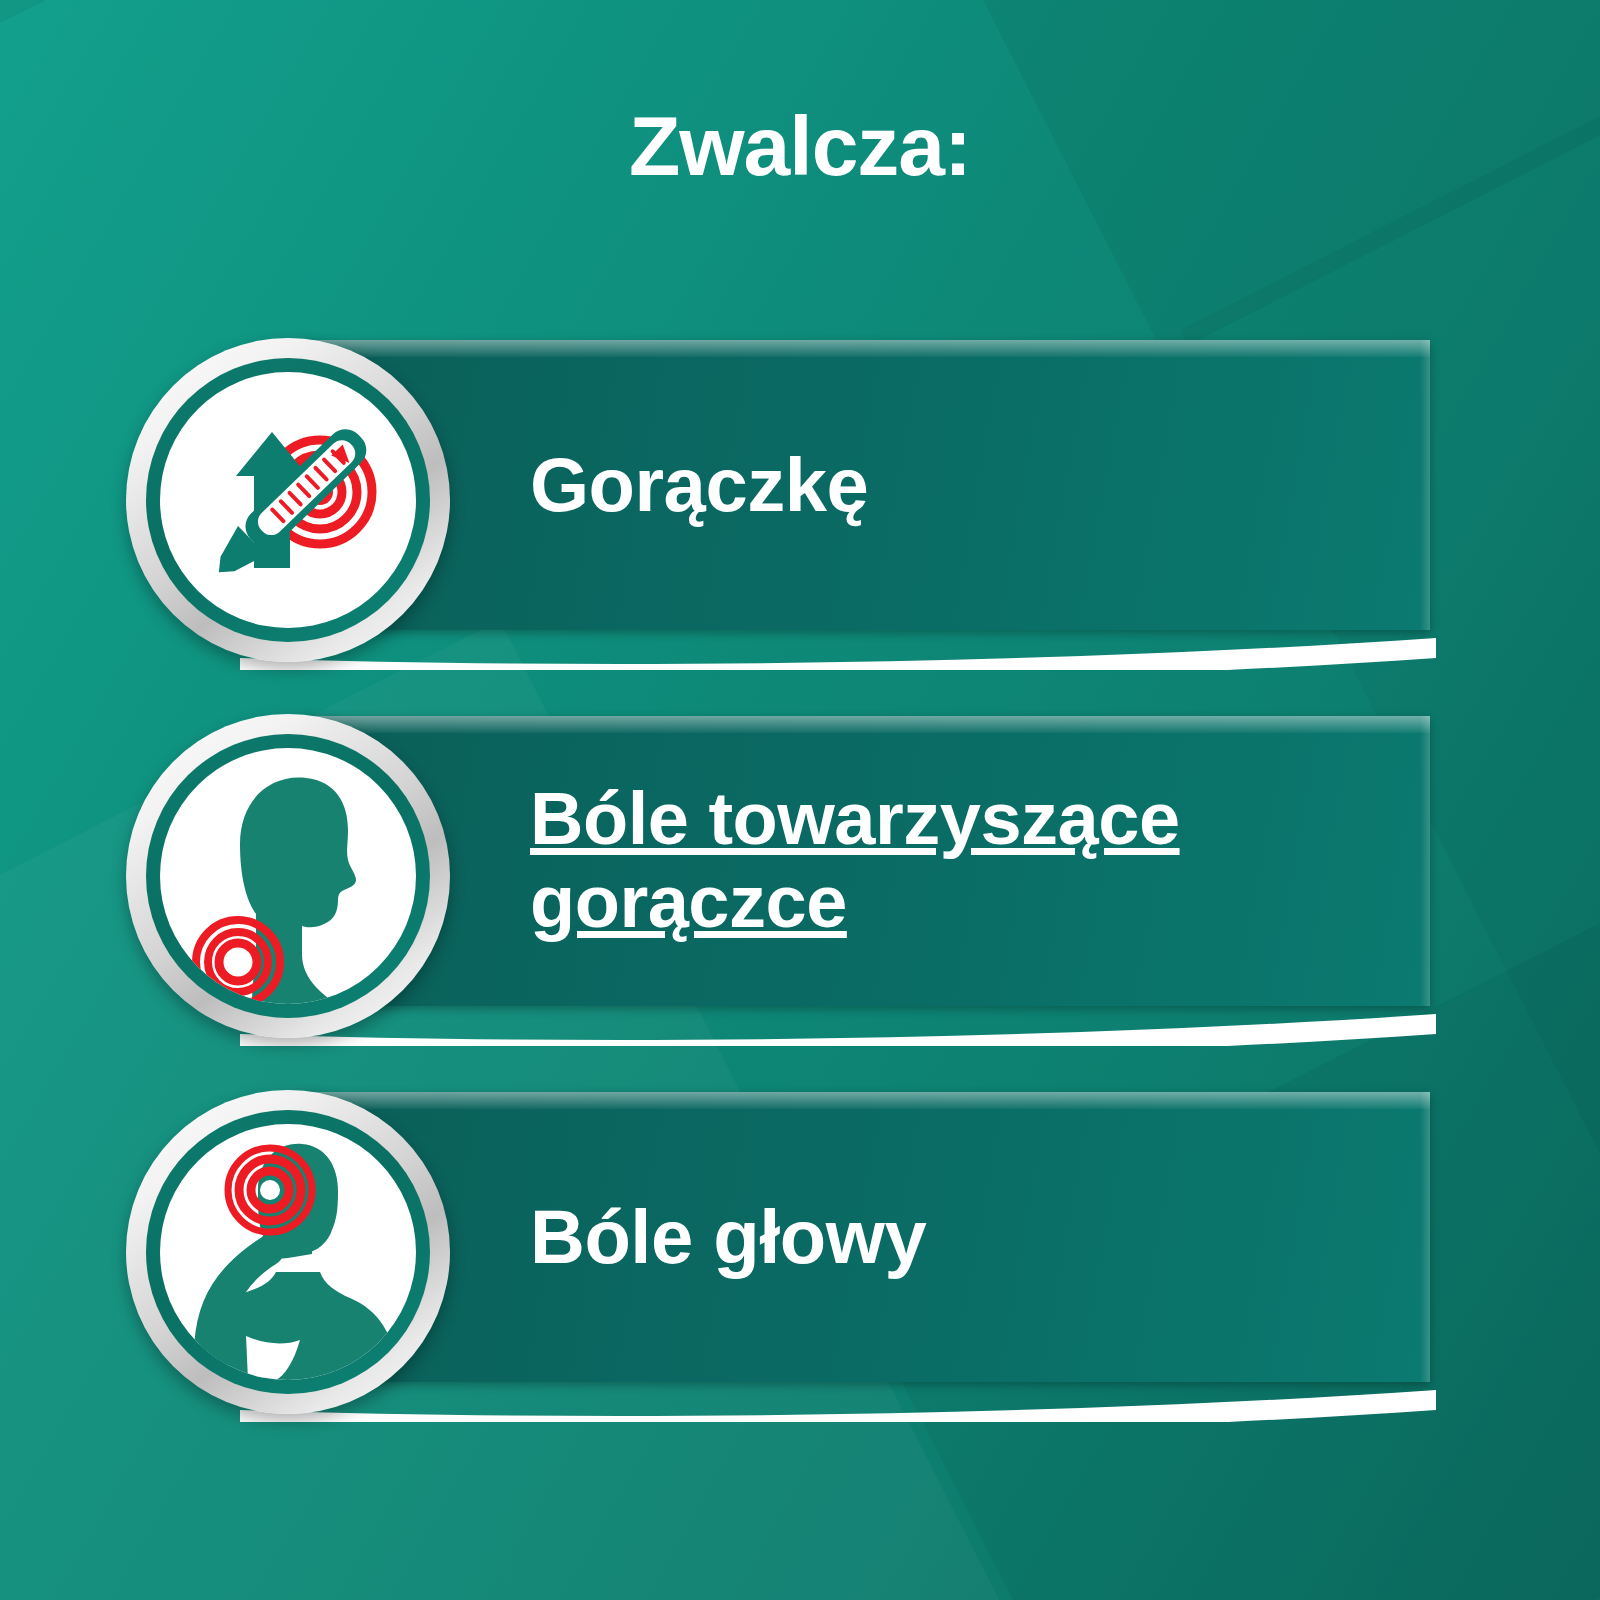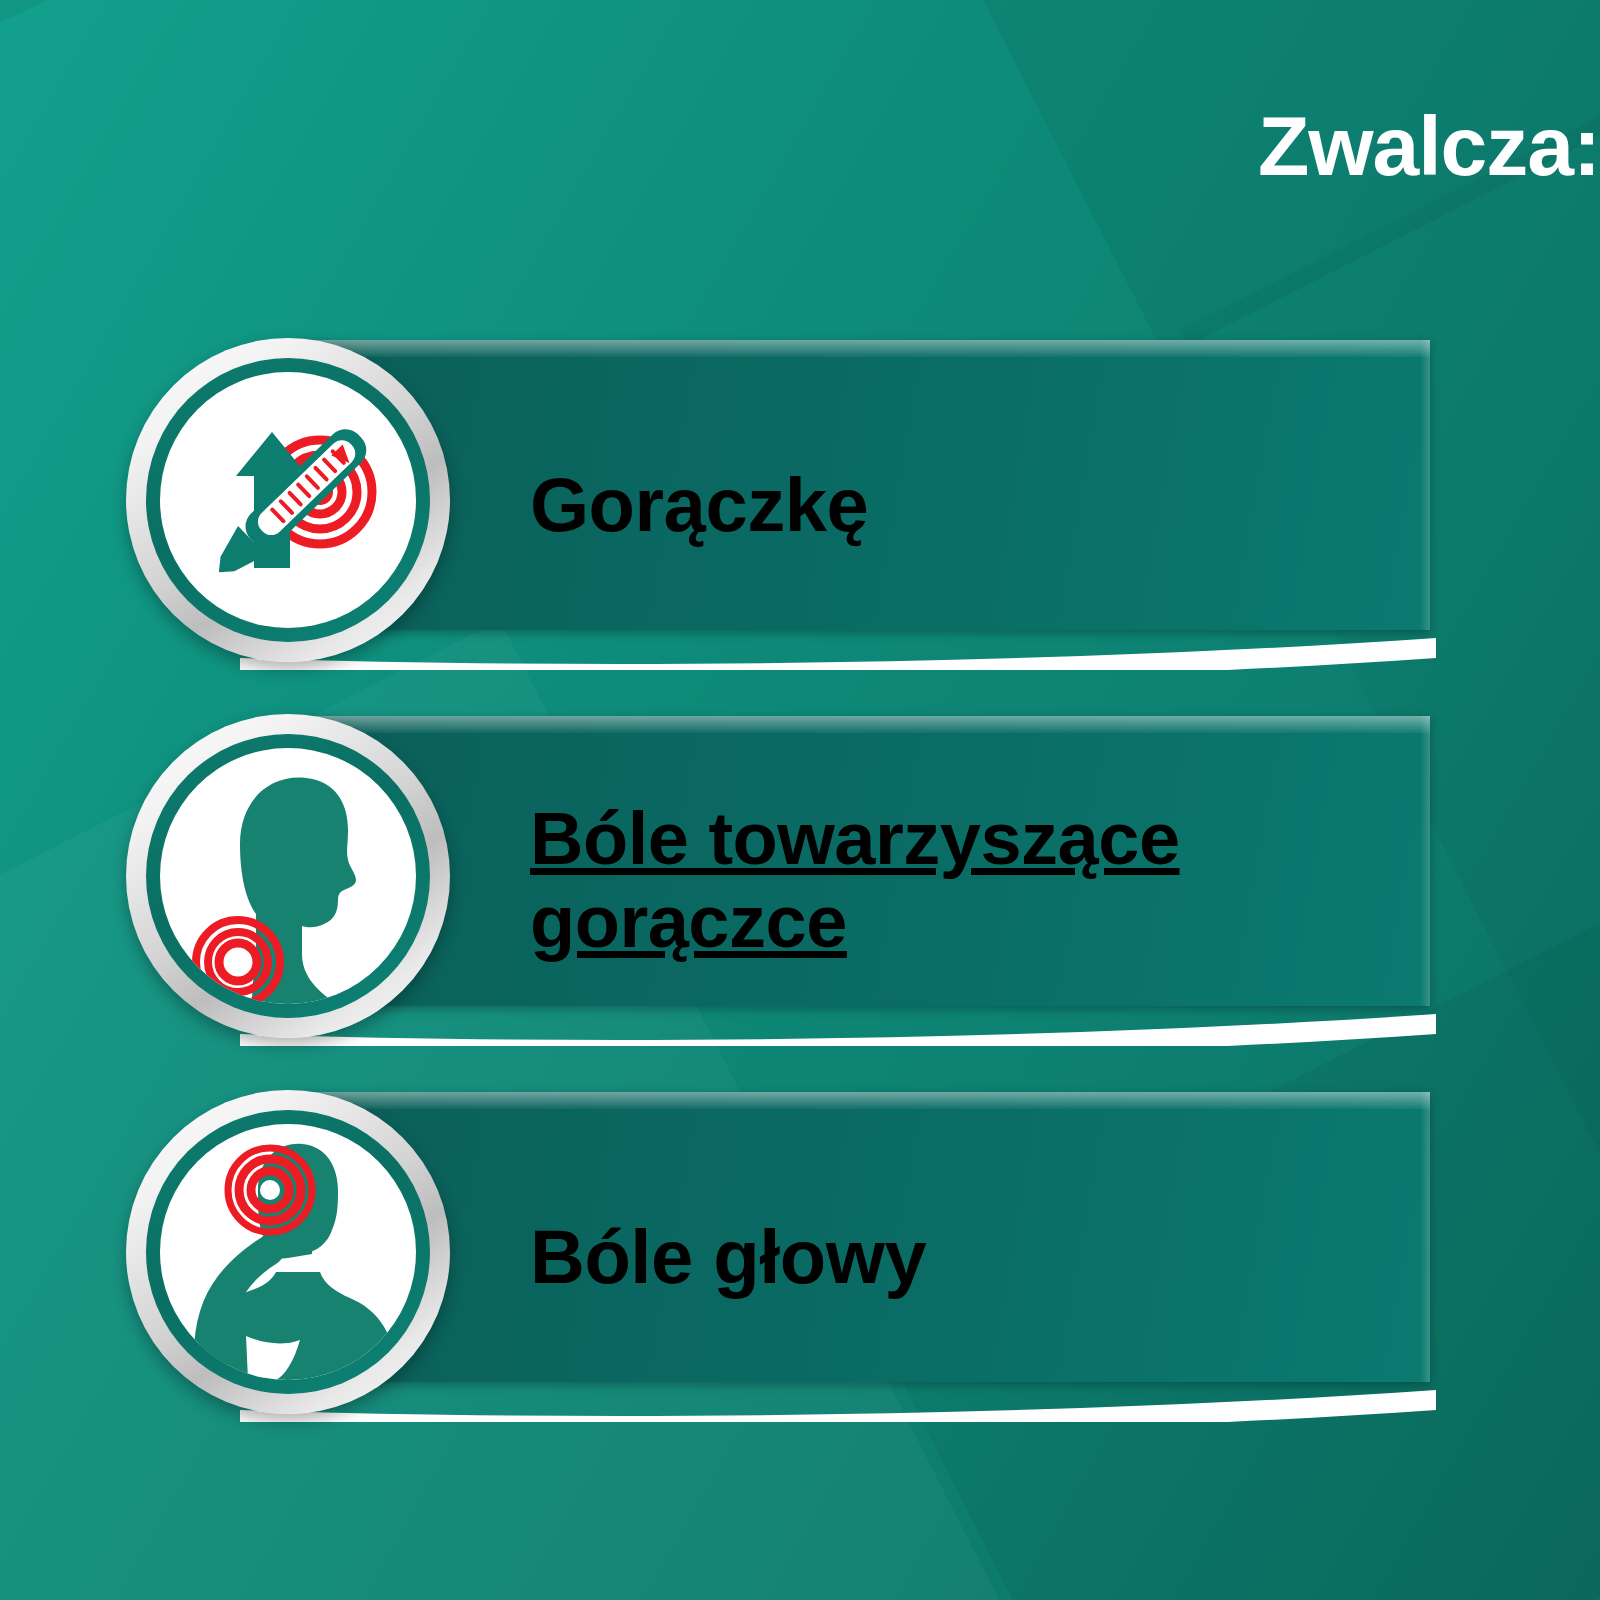--- a/index.html
+++ b/index.html
@@ -38,21 +38,21 @@
   }
   .bg-band-rr{
     left:1180px;top:330px;width:900px;height:1100px;
     transform:rotate(-27deg);transform-origin:0 0;
     background:rgba(0,0,0,0.035);
   }
 
   
   .title{
     position:absolute;left:0;right:0;top:104px;
-    text-align:right;color:#ffffff;
+    text-align:center;color:#ffffff;
     font-size:84px;font-weight:bold;letter-spacing:-1px;
     line-height:1;
   }
 
   
   .row{position:absolute;left:0;width:1600px;}
   .row-1{top:340px;}
   .row-2{top:716px;}
   .row-3{top:1092px;}
 
@@ -72,24 +72,23 @@
 
   .panel-underline{
     position:absolute;left:240px;top:284px;width:1196px;height:46px;
     overflow:hidden;pointer-events:none;
   }
   .panel-underline svg{display:block;}
 
   .label{
     position:absolute;left:530px;top:0;width:880px;height:290px;
     display:flex;align-items:center;
-    color:#000000;font-size:76px;font-weight:bold;
+    color:#ffffff;font-size:76px;font-weight:bold;
     line-height:1.12;letter-spacing:-0.5px;
     white-space:pre-line;
-    margin-top:20px;
   }
   .row-2 .label{font-size:74px;text-decoration:underline;}
 
   
   .icon-wrap{
     position:absolute;left:126px;top:-2px;
     width:324px;height:324px;
   }
   .ring-outer{
     position:absolute;inset:0;border-radius:50%;

